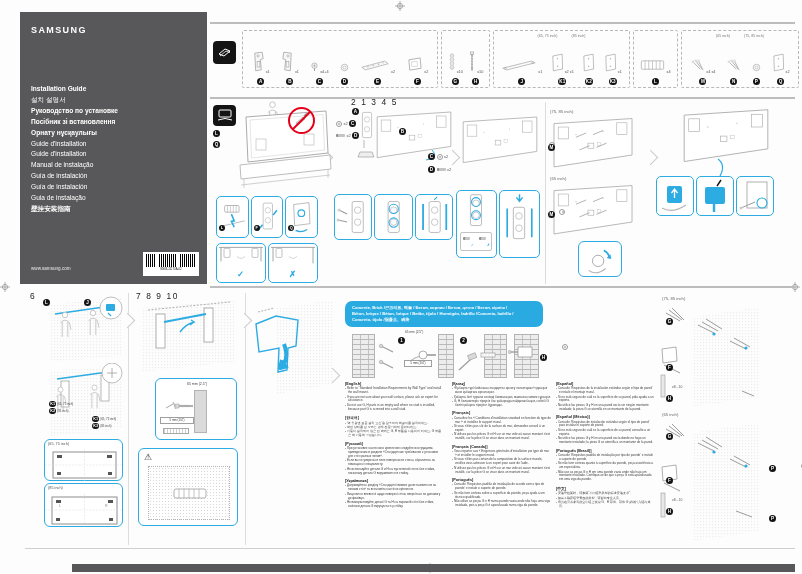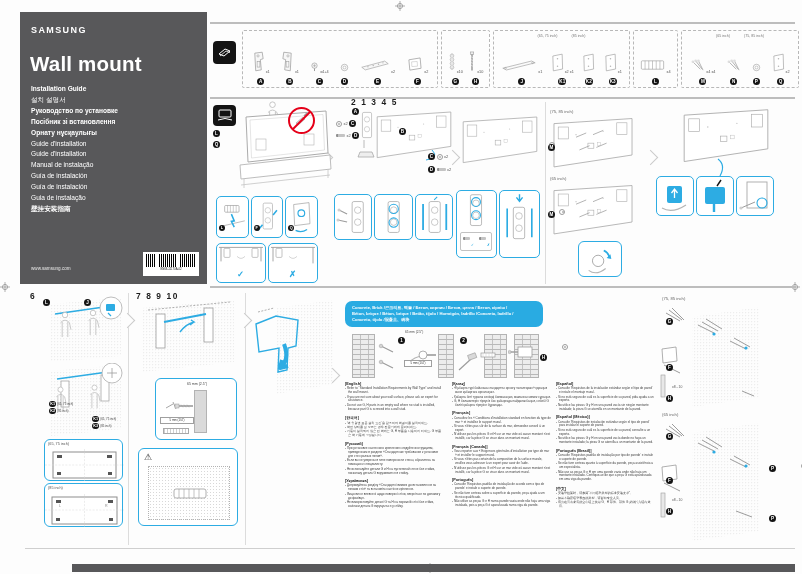--- a/index.html
+++ b/index.html
@@ -27,21 +27,21 @@
   .blackic{position:absolute;background:#141414;border-radius:4px;display:flex;align-items:center;justify-content:center}
   .pbox{position:absolute;top:30px;height:58px;border:1px dashed #b8b8b8;border-radius:2px;display:flex;flex-direction:column;padding:2px 3px 2px}
   .pnotes{display:flex;gap:14px;justify-content:center;font-size:3.6px;color:#777;height:6px;line-height:6px}
   .prow{display:flex;flex:1;align-items:stretch;justify-content:space-around}
   .pitem{display:flex;flex-direction:column;align-items:center;justify-content:flex-end;gap:2px}
   .ptop{display:flex;align-items:flex-end;gap:1px;flex:1}
   .pqty{font-size:3.8px;color:#555;padding-bottom:2px}
   .badge{display:inline-block;min-width:7px;height:7px;padding:0 1.2px;border-radius:4px;background:#141414;color:#fff;
          font-size:4.6px;font-weight:bold;line-height:7.4px;text-align:center;letter-spacing:0}
   .badge.sm{min-width:6px;height:6px;font-size:3.8px;line-height:6.3px}
-  .stepnum{position:absolute;font-size:8.4px;font-weight:bold;color:#1c1c1c;letter-spacing:1.6px}
+  .stepnum{position:absolute;font-size:8.4px;font-weight:normal;color:#1c1c1c;letter-spacing:1.6px}
   .szlab{position:absolute;font-size:4.2px;color:#666}
   .bb{position:absolute;border:1.3px solid var(--acc);border-radius:6px;background:#fff}
   .brow{position:absolute;display:flex;align-items:stretch;gap:2px}
   .bcell{border:1.3px solid var(--acc);border-radius:5px;background:#fff;position:relative;overflow:hidden;flex:1}
   .mark{position:absolute;color:var(--acc);font-weight:bold;font-size:8.5px}
   .mark.t{font-size:3.4px}
   .callout{position:absolute;display:flex;align-items:center;gap:1.5px;font-size:4px;color:#555}
   .g-washer{display:inline-block;width:6px;height:6px;border:.9px solid var(--ink);border-radius:50%;position:relative}
   .g-washer:after{content:"";position:absolute;inset:1.4px;border:.7px solid var(--ink);border-radius:50%}
   .g-screw{display:inline-block;width:9px;height:2.6px;border-radius:1px;background:linear-gradient(90deg,#8f8f8f 0 2.2px,#c4c4c4 2.2px 100%)}
@@ -112,21 +112,20 @@
       <path d="M5,0 v10 M0,5 h10" stroke="currentColor" stroke-width=".7"></path>
     </svg>
   <svg class="crop" style="left:425px;top:563px" viewBox="0 0 10 10">
       <circle cx="5" cy="5" r="2.6" fill="none" stroke="currentColor" stroke-width=".7"></circle>
       <path d="M5,0 v10 M0,5 h10" stroke="currentColor" stroke-width=".7"></path>
     </svg>
 
   
   <div class="cover">
     <div class="brand">SAMSUNG</div>
-    <div class="title">Wall mount</div>
     <div class="covlang">
         <div>Installation Guide</div>
         <div>설치 설명서</div>
         <div>Руководство по установке</div>
         <div>Посібник зі встановлення</div>
         <div>Орнату нұсқаулығы</div>
         <div>Guide d'installation</div>
         <div>Guide d'installation</div>
         <div>Manual de instalação</div>
         <div>Guía de instalación</div>

